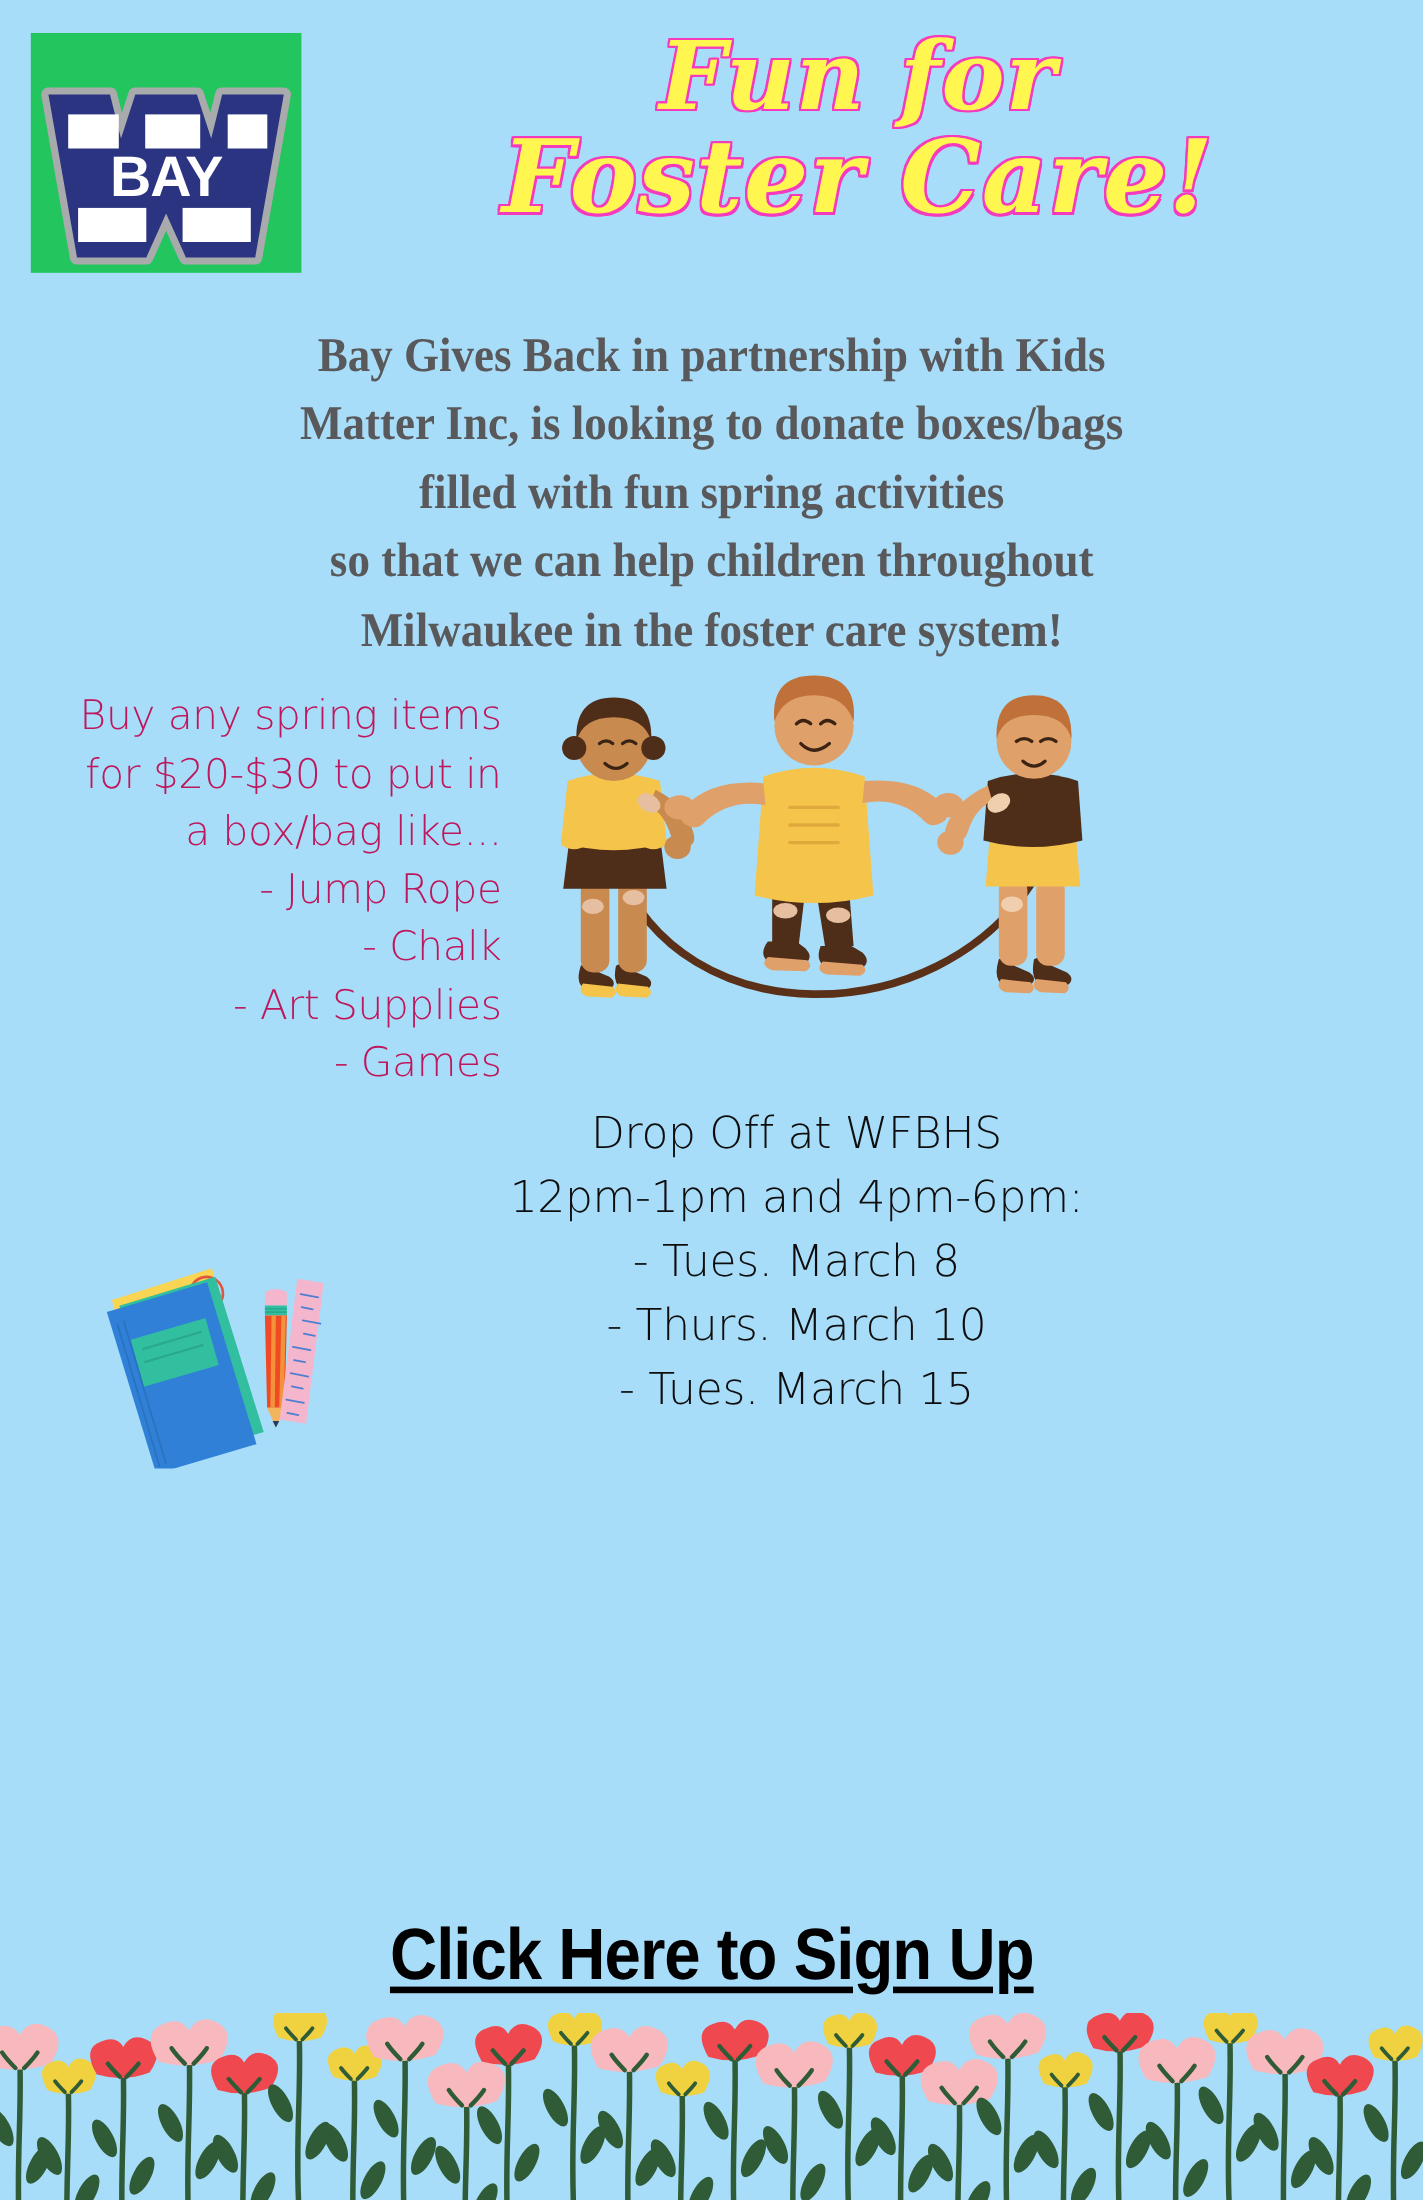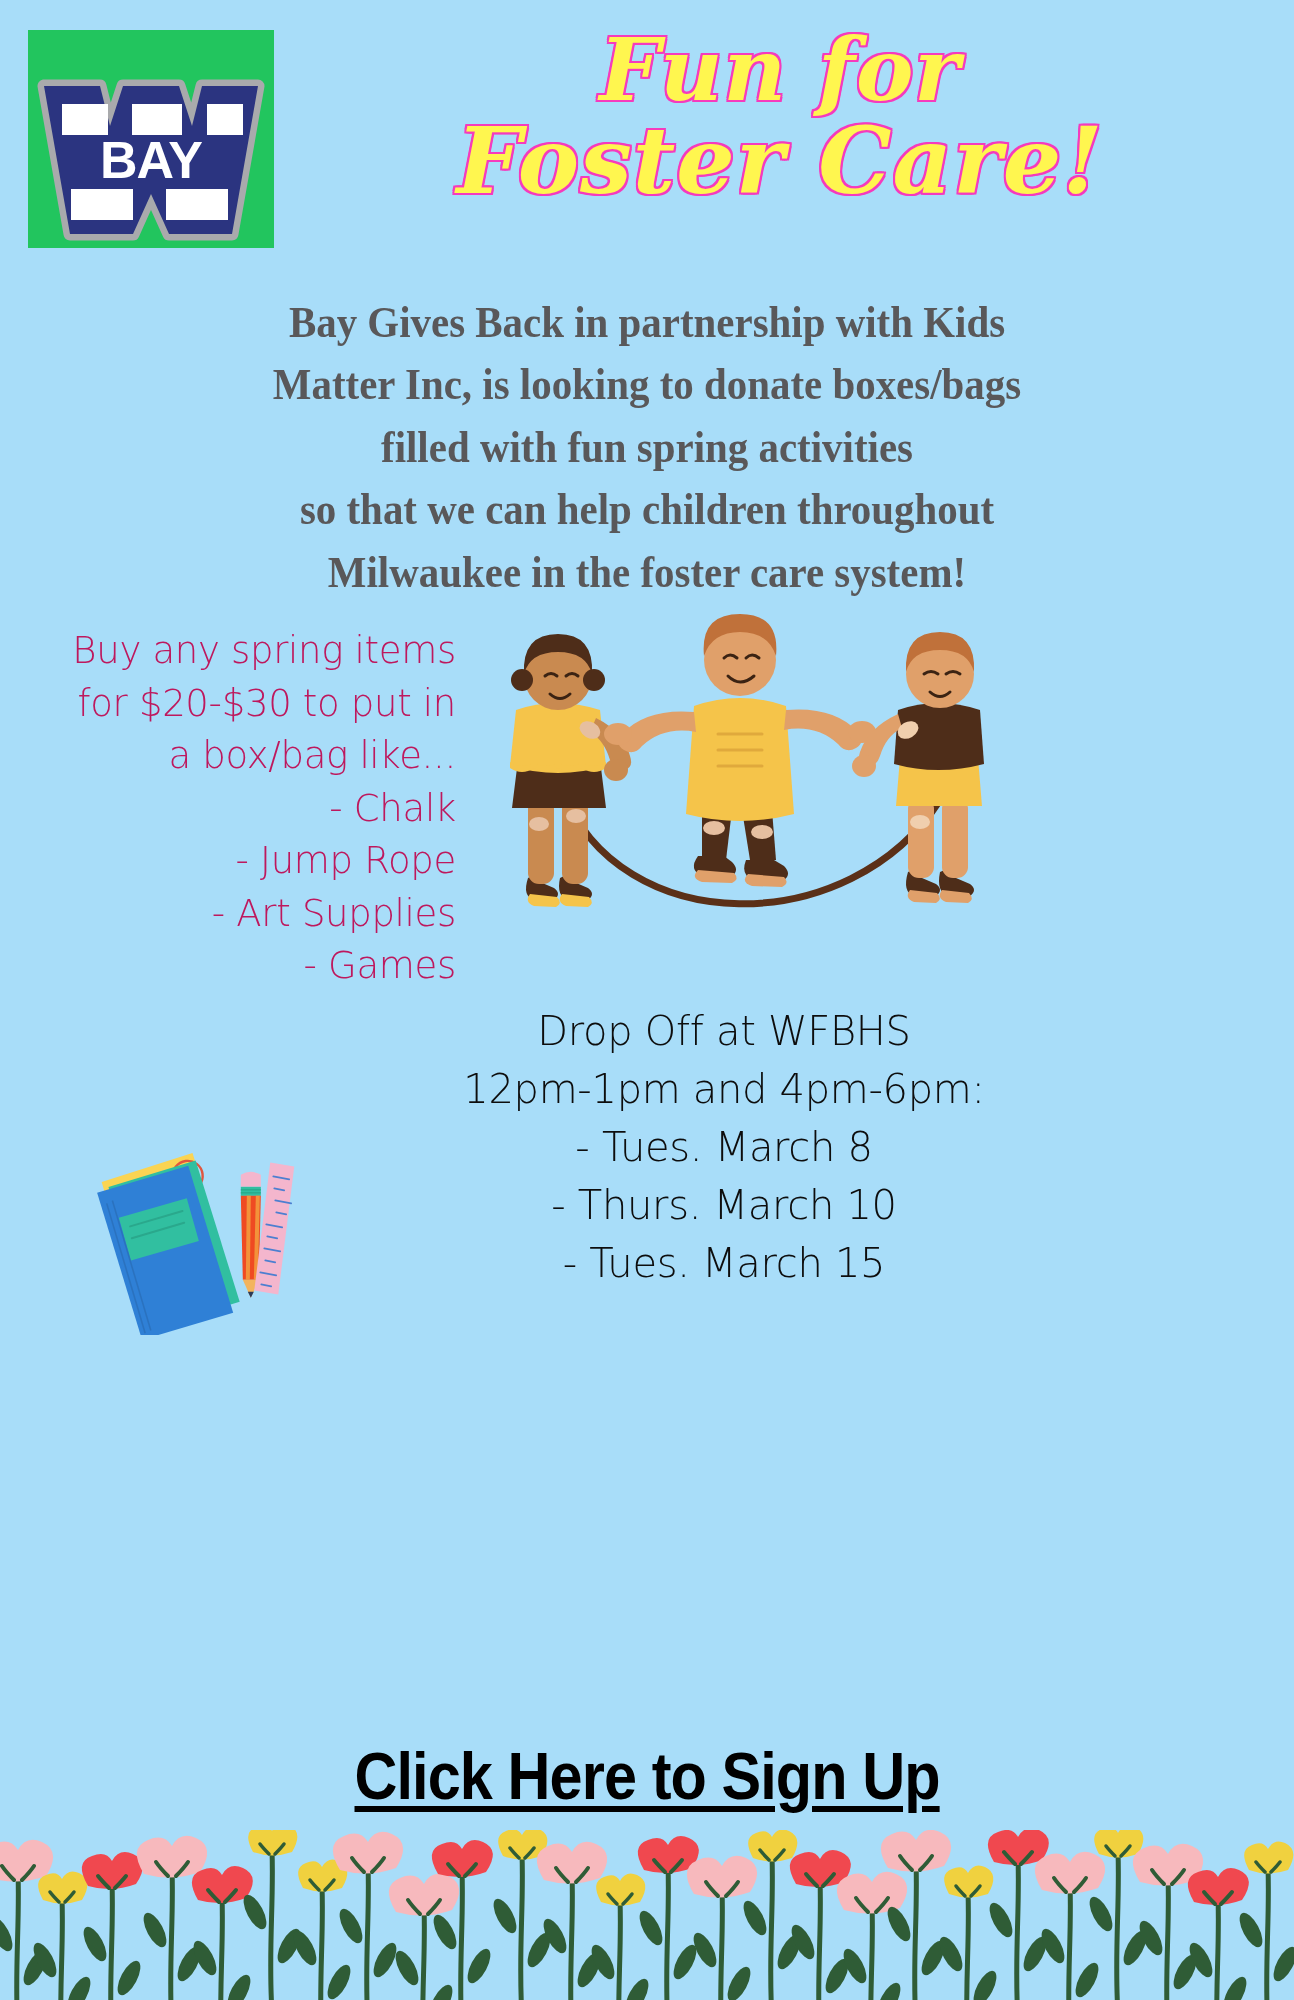--- a/index.html
+++ b/index.html
@@ -185,22 +185,22 @@
     <span class="ln">Matter Inc, is looking to donate boxes/bags</span>
     <span class="ln">filled with fun spring activities</span>
     <span class="ln">so that we can help children throughout</span>
     <span class="ln">Milwaukee in the foster care system!</span>
   </div>
 
   <div class="left-col">
     <span class="ln">Buy any spring items</span>
     <span class="ln">for $20-$30 to put in</span>
     <span class="ln">a box/bag like...</span>
+    <span class="ln">- Jump Rope</span>
     <span class="ln">- Chalk</span>
-    <span class="ln">- Jump Rope</span>
     <span class="ln">- Art Supplies</span>
     <span class="ln">- Games</span>
   </div>
 
   <div class="kids-illo">
     <svg viewBox="0 0 560 340" width="560" height="340">
 
       <path d="M92 180 C 150 330, 380 330, 470 190" fill="none" stroke="#5b3018" stroke-width="7" stroke-linecap="round"></path>
 
       <g>

